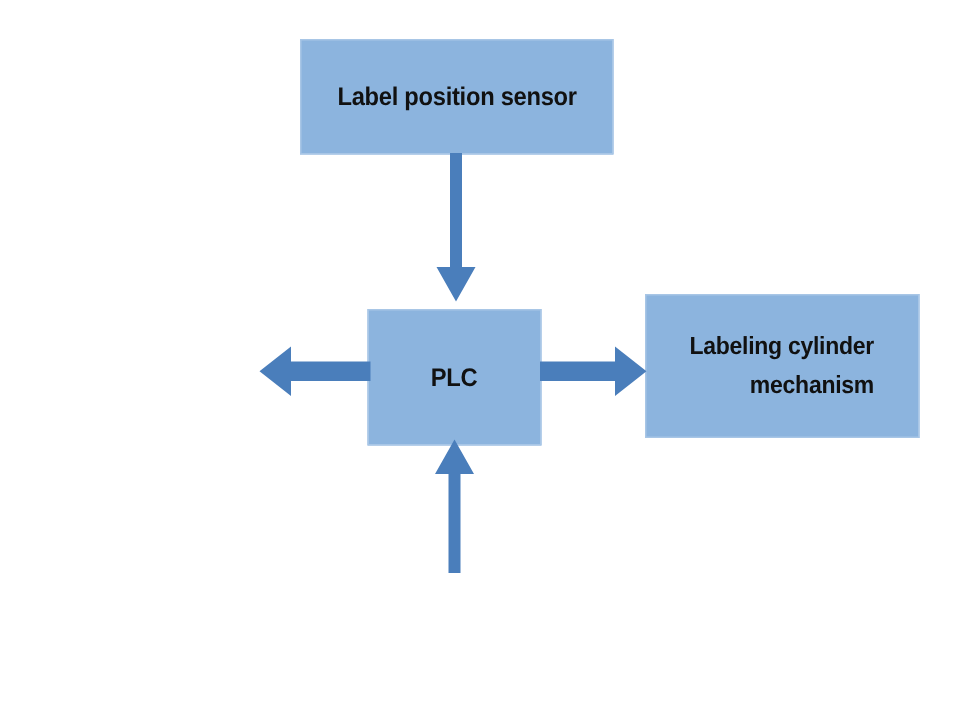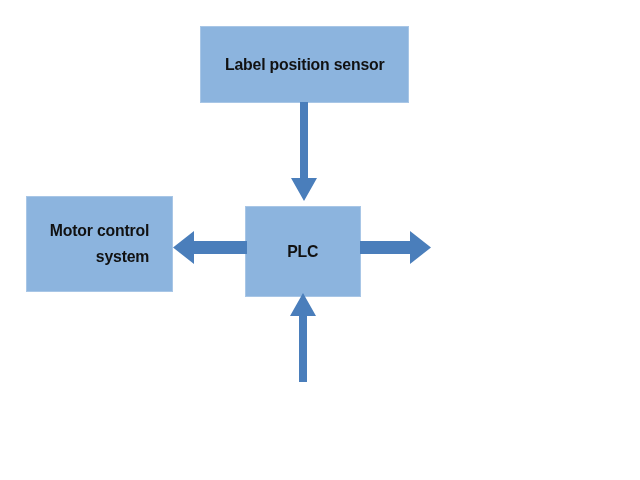--- a/index.html
+++ b/index.html
@@ -53,29 +53,29 @@
 </style>
 </head>
 <body>
 
 <div id="canvas">
 
   <div class="node" style="left:200px; top:26px; width:209px; height:77px;">
     <span class="node-label">Label position sensor</span>
   </div>
 
-  <div class="node" style="left:26px; top:196px; width:147px; height:96px;">
-    <span class="node-label">Motor control
-system</span>
-  </div>
 
   <div class="node" style="left:245px; top:206px; width:116px; height:91px;">
     <span class="node-label">PLC</span>
   </div>
 
+  <div class="node" style="left:430px; top:196px; width:183px; height:96px;">
+    <span class="node-label small">Labeling cylinder
+mechanism</span>
+  </div>
 
 
   <div class="arrow" style="left:288px; top:102px; width:32px; height:100px;">
     <svg width="32" height="100" viewBox="0 0 32 100">
       <polygon points="12,0 20,0 20,76 29,76 16,99 3,76 12,76" fill="#4A7EBB"></polygon>
     </svg>
   </div>
 
   <div class="arrow" style="left:172px; top:230px; width:75px; height:35px;">
     <svg width="75" height="35" viewBox="0 0 75 35">

